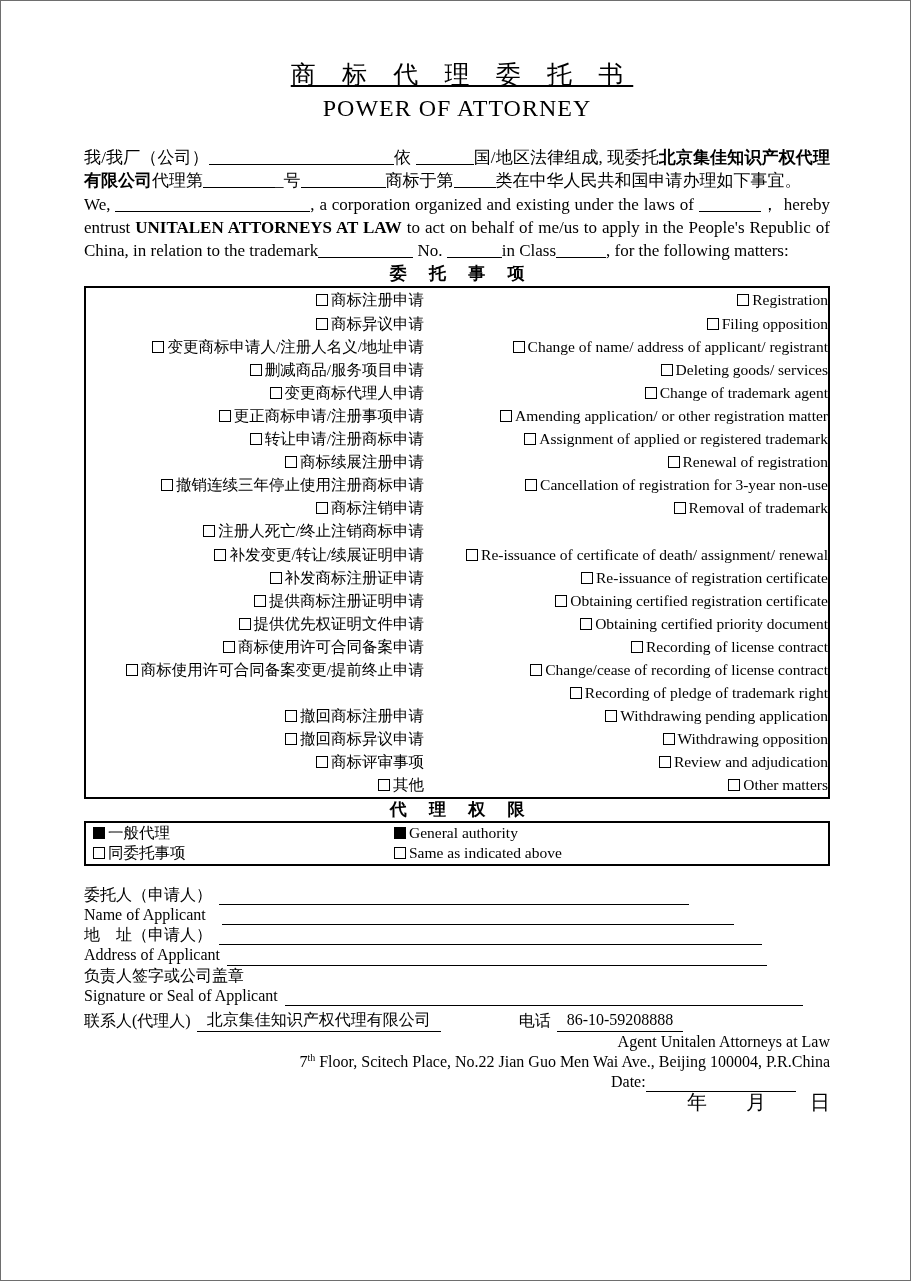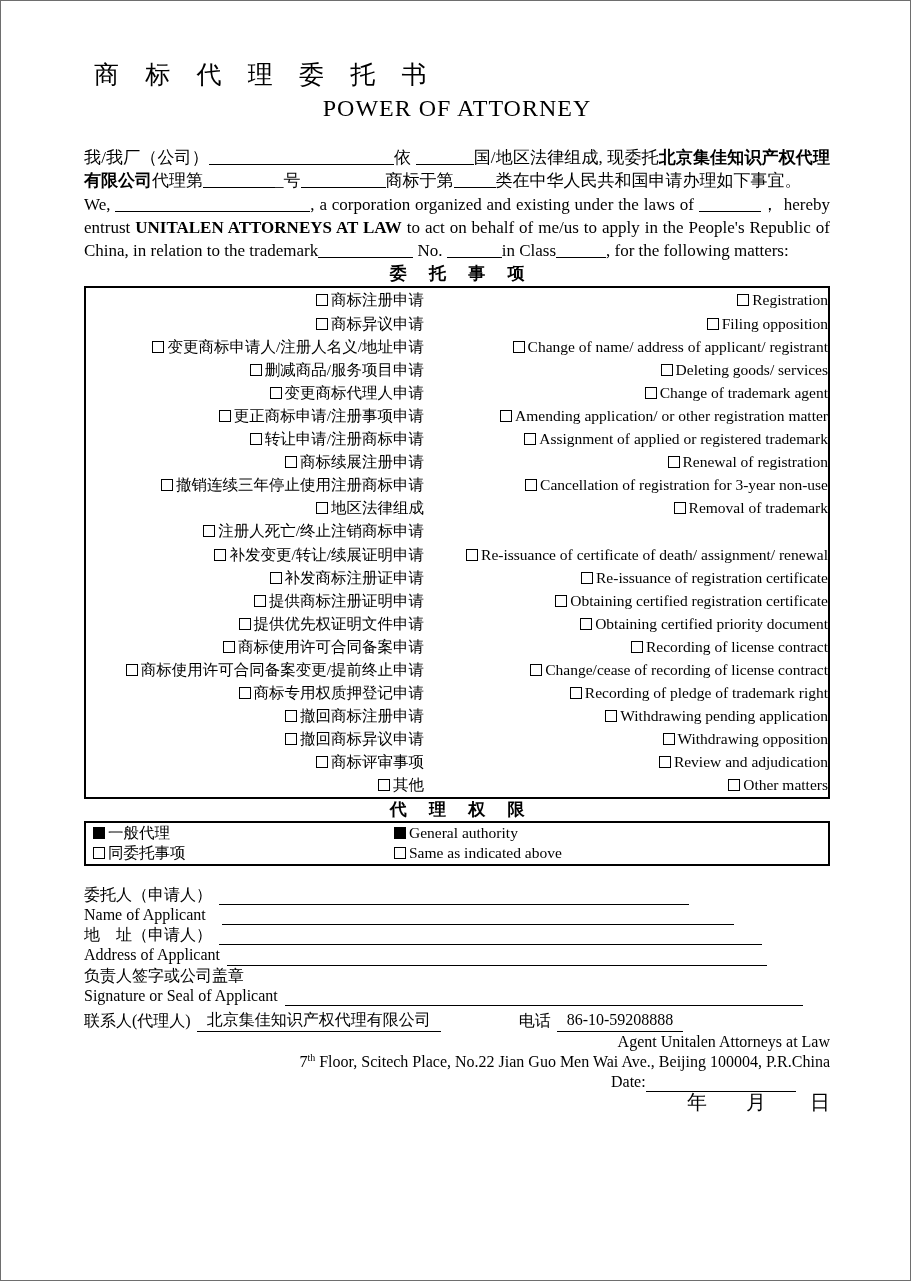--- a/index.html
+++ b/index.html
@@ -2,21 +2,21 @@
 <html><head>
 <meta charset="utf-8">
 <style>
   html,body { margin:0; padding:0; background:#fff; }
   .doc {
     position:relative; width:911px; height:1281px; box-sizing:border-box;
     border:1px solid #6e6e6e; background:#fff; color:#000;
     font-family:"Liberation Serif","DejaVu Serif",serif;
     padding:57px 80px 0 83px; overflow:hidden;
   }
-  .title-zh { text-align:left; font-size:25px; line-height:34px; letter-spacing:10px; text-indent:10px; white-space:nowrap; }
+  .title-zh { text-align:center; font-size:25px; line-height:34px; letter-spacing:10px; text-indent:10px; white-space:nowrap;text-decoration:underline; }
   .title-en { text-align:center; font-size:24px; line-height:32px; letter-spacing:1px; margin-bottom:22px; }
   .para { margin:0; font-size:17px; line-height:23.3px; text-align:justify; }
   .bold { font-weight:bold; }
   .blank { display:inline-block; border-bottom:1px solid #000; height:15px; vertical-align:-2px; }
   .w185{width:185px}.w58{width:58px}.w72{width:72px}.w85{width:85px}.w42{width:42px}
   .w195{width:195px}.w62{width:62px}.w95{width:95px}.w55{width:55px}.w50{width:50px}
   .section-header { text-align:center; font-weight:bold; font-size:17px; letter-spacing:9px; text-indent:9px; line-height:24px; }
   .mtable { border:2px solid #000; }
   .mrow { display:flex; line-height:23.1px; font-size:15.5px; }
   .mcell { white-space:nowrap; overflow:hidden;text-align:right; }
@@ -89,21 +89,21 @@
       </div>
     <div class="mrow">
         <div class="mcell zh"><span class="cb"></span><span>商标续展注册申请</span></div>
         <div class="mcell en"><span class="cb"></span><span>Renewal of registration</span></div>
       </div>
     <div class="mrow">
         <div class="mcell zh"><span class="cb"></span><span>撤销连续三年停止使用注册商标申请</span></div>
         <div class="mcell en"><span class="cb"></span><span>Cancellation of registration for 3-year non-use</span></div>
       </div>
     <div class="mrow">
-        <div class="mcell zh"><span class="cb"></span><span>地区法律组成</span></div>
+        <div class="mcell zh"><span class="cb"></span><span>商标注销申请</span></div>
         <div class="mcell en"><span class="cb"></span><span>Removal of trademark</span></div>
       </div>
     <div class="mrow">
         <div class="mcell zh"><span class="cb"></span><span>注册人死亡/终止注销商标申请</span></div>
       </div>
     <div class="mrow">
         <div class="mcell zh"><span class="cb"></span><span>补发变更/转让/续展证明申请</span></div>
         <div class="mcell en"><span class="cb"></span><span>Re-issuance of certificate of death/ assignment/ renewal</span></div>
       </div>
     <div class="mrow">
@@ -120,21 +120,20 @@
       </div>
     <div class="mrow">
         <div class="mcell zh"><span class="cb"></span><span>商标使用许可合同备案申请</span></div>
         <div class="mcell en"><span class="cb"></span><span>Recording of license contract</span></div>
       </div>
     <div class="mrow">
         <div class="mcell zh"><span class="cb"></span><span>商标使用许可合同备案变更/提前终止申请</span></div>
         <div class="mcell en"><span class="cb"></span><span>Change/cease of recording of license contract</span></div>
       </div>
     <div class="mrow">
-        <div class="mcell zh"><span class="cb"></span><span>商标专用权质押登记申请</span></div>
         <div class="mcell en"><span class="cb"></span><span>Recording of pledge of trademark right</span></div>
       </div>
     <div class="mrow">
         <div class="mcell zh"><span class="cb"></span><span>撤回商标注册申请</span></div>
         <div class="mcell en"><span class="cb"></span><span>Withdrawing pending application</span></div>
       </div>
     <div class="mrow">
         <div class="mcell zh"><span class="cb"></span><span>撤回商标异议申请</span></div>
         <div class="mcell en"><span class="cb"></span><span>Withdrawing opposition</span></div>
       </div>

